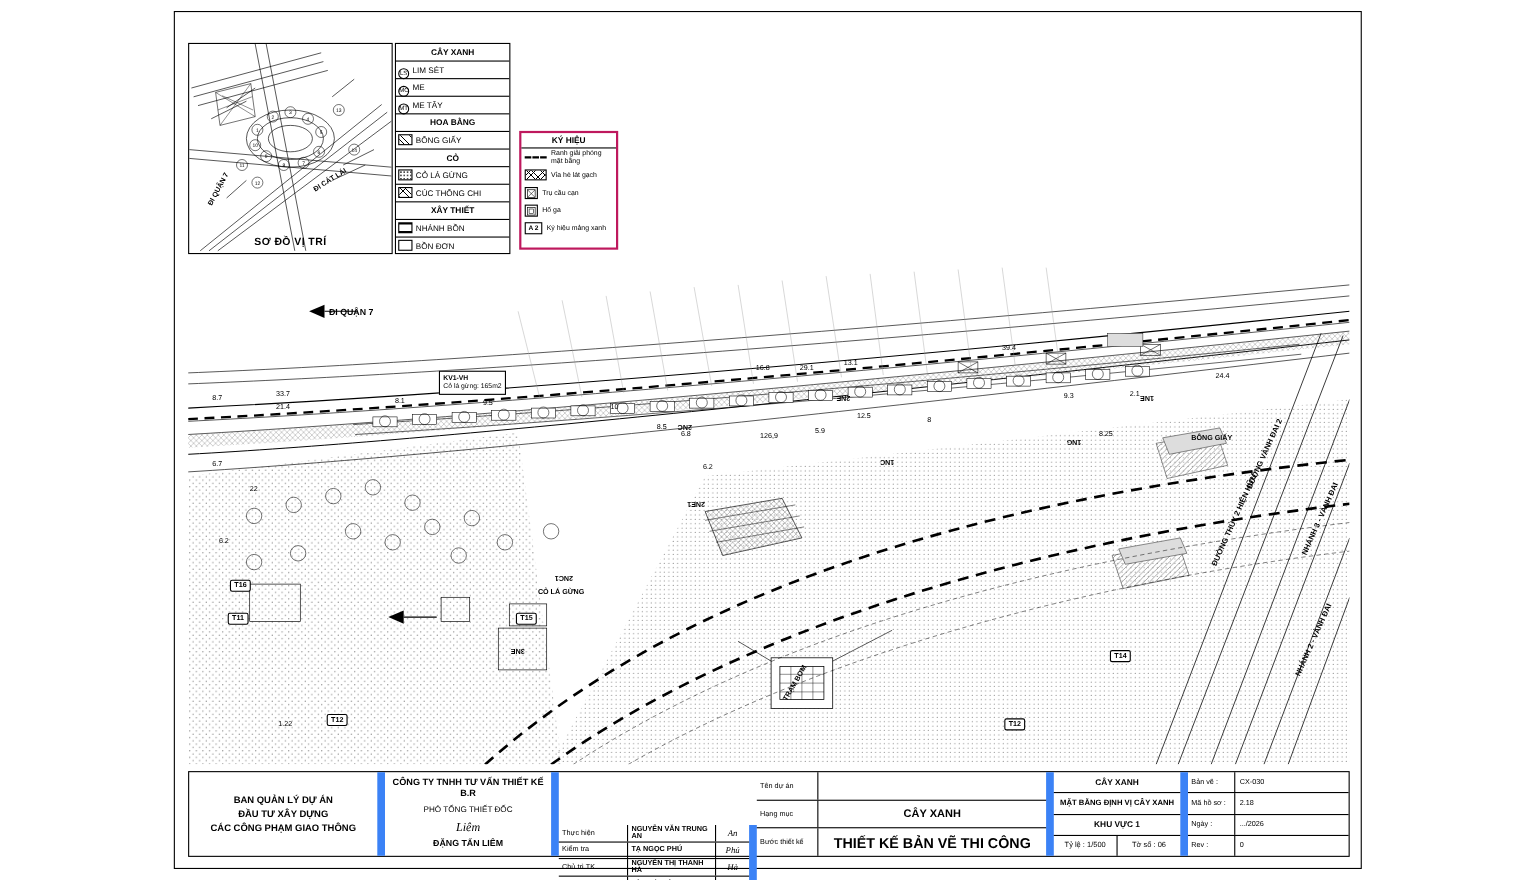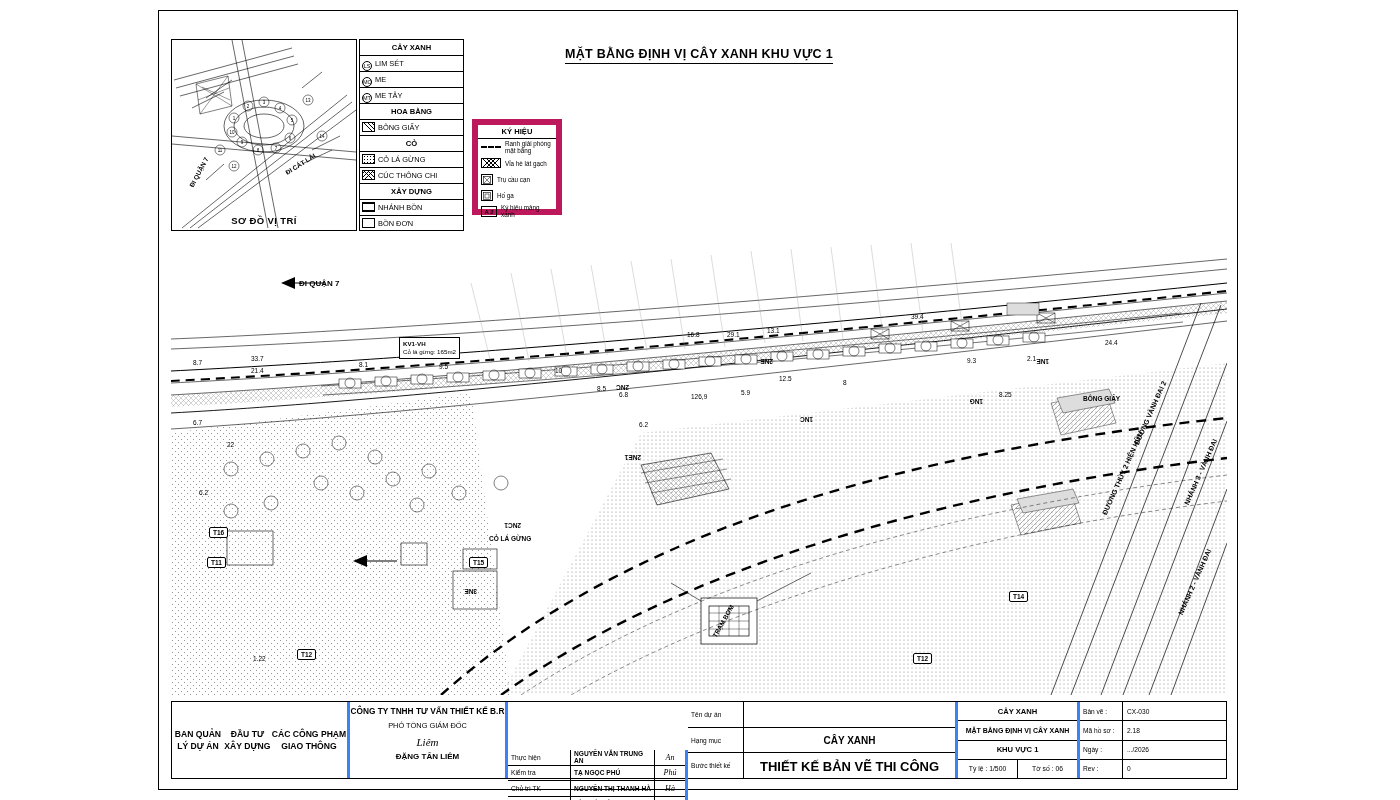--- a/index.html
+++ b/index.html
@@ -11,40 +11,40 @@
   #loctitle{position:absolute;left:0;bottom:4px;width:100%;text-align:center;font-size:9.5px;font-weight:bold;letter-spacing:.4px;}
   #legendtbl{left:200px;top:28px;width:105px;height:192px;border:1px solid #000;}
   #legendtbl .r{border-bottom:1px solid #000;height:16px;line-height:16px;font-size:7.4px;padding-left:2px;box-sizing:border-box;position:relative;}
   #legendtbl .hd{font-weight:bold;text-align:center;padding-left:0;font-size:7.6px;}
   #legendtbl .r:last-child{border-bottom:none;}
   .lg-ico{display:inline-block;width:13px;height:10px;vertical-align:-2px;margin-right:3px;border:.8px solid #000;box-sizing:border-box;font-size:5.5px;line-height:9px;text-align:center;}
   .lg-cir{border-radius:50%;width:10px;height:10px;}
   .hatch-dot{background-image:radial-gradient(#000 .5px,transparent .6px);background-size:3px 3px;}
   .hatch-diag{background-image:repeating-linear-gradient(45deg,#000 0 .5px,transparent .5px 3px);}
   .hatch-cross{background-image:repeating-linear-gradient(45deg,#000 0 .4px,transparent .4px 3px),repeating-linear-gradient(-45deg,#000 0 .4px,transparent .4px 3px);}
-  #kyhieu{left:313px;top:108px;width:90px;height:96px;border:6px solid #be185d;}
+  #kyhieu{left:313px;top:108px;width:90px;height:108px;border:2px solid #be185d;}
   #kyhieu .kh-t{text-align:center;font-size:7.6px;font-weight:bold;border-bottom:1px solid #000;height:13px;line-height:13px;}
   #kyhieu .kh-r{display:flex;align-items:center;height:16px;padding:0 3px;font-size:6.3px;gap:4px;}
   .kh-sym{width:20px;height:10px;flex:0 0 20px;border:.7px solid #000;box-sizing:border-box;}
   .kh-dash{border:none;border-top:2px dashed #000;height:0;}
   #maintitle{position:absolute;left:330px;top:36px;width:420px;text-align:center;font-size:12.5px;font-weight:bold;letter-spacing:.3px;}
   #maintitle .ul{border-bottom:1.4px solid #000;padding-bottom:2px;}
   
   #drawing{position:absolute;left:12px;top:232px;width:1056px;height:452px;overflow:hidden;}
   #drawing svg{position:absolute;left:0;top:0;}
   .lbl{position:absolute;font-size:6.5px;font-family:"Liberation Sans",sans-serif;white-space:nowrap;}
   .lbl.b{font-weight:bold;}
   .rotn{transform-origin:left top;}
   .box-note{position:absolute;border:1px solid #000;background:#fff;font-size:6.2px;padding:2px 3px;line-height:1.25;}
   .hexlbl{position:absolute;border:1px solid #000;background:#fff;font-size:6.5px;font-weight:bold;padding:1px 3px;border-radius:2px;}
   
   #titleblock{position:absolute;left:12px;top:690px;width:1056px;height:78px;border:1px solid #000;display:flex;box-sizing:border-box;}
-  #titleblock>div{border-right:3px solid #3b82f6;box-sizing:border-box;height:100%;}
+  #titleblock>div{border-right:7px solid #3b82f6;box-sizing:border-box;height:100%;}
   #titleblock>div:last-child{border-right:none;}
-  #tb-owner{width:178px;display:flex;flex-direction:row;align-items:center;justify-content:center;text-align:center;font-size:8.6px;font-weight:bold;line-height:1.45;}
+  #tb-owner{width:178px;display:flex;flex-direction:column;align-items:center;justify-content:center;text-align:center;font-size:8.6px;font-weight:bold;line-height:1.45;}
   #tb-company{width:158px;text-align:center;font-size:8.2px;padding-top:4px;box-sizing:border-box;}
   #tb-company .c1{font-weight:bold;font-size:8.3px;}
   #tb-company .c2{font-size:7.4px;margin-top:5px;}
   #tb-company .sig{font-size:11px;font-style:italic;margin-top:6px;font-family:"Liberation Serif",serif;}
   #tb-company .c3{font-weight:bold;font-size:8px;margin-top:4px;}
   #tb-people{width:180px;margin-top:48px;}
   #tb-people .pr{display:flex;height:15.5px;border-bottom:1px solid #000;font-size:6.6px;align-items:center;box-sizing:border-box;}
   #tb-people .pr:last-child{border-bottom:none;}
   #tb-people .pk{width:62px;padding-left:3px;box-sizing:border-box;}
   #tb-people .pv{flex:1;font-weight:bold;padding-left:3px;border-left:1px solid #000;box-sizing:border-box;height:100%;display:flex;align-items:center;}
@@ -144,21 +144,21 @@
     <div class="r">
       <span class="lg-ico hatch-diag"></span><span>BÔNG GIẤY</span>
     </div>
     <div class="r hd">CỎ</div>
     <div class="r">
       <span class="lg-ico hatch-dot"></span><span>CỎ LÁ GỪNG</span>
     </div>
     <div class="r">
       <span class="lg-ico hatch-cross"></span><span>CÚC THÔNG CHI</span>
     </div>
-    <div class="r hd">XÂY DỰNG</div>
+    <div class="r hd">XÂY THIẾT</div>
     <div class="r">
       <span class="lg-ico" style="background:linear-gradient(#fff,#fff) padding-box;border-top:2px solid #000;border-bottom:2px solid #000;"></span><span>NHÁNH BỒN</span>
     </div>
     <div class="r">
       <span class="lg-ico"></span><span>BỒN ĐƠN</span>
     </div>
   </div>
 
   <div id="kyhieu" class="bdr">
     <div class="kh-t">KÝ HIỆU</div>
@@ -187,23 +187,20 @@
           </svg>
       </span>
       <span>Hố ga</span>
     </div>
     <div class="kh-r">
       <span class="kh-sym" style="width:16px;flex:0 0 16px;height:11px;font-size:6px;text-align:center;line-height:10px;font-weight:bold;">A 2</span>
       <span>Ký hiệu mảng xanh</span>
     </div>
   </div>
 
-  <div id="maintitle">
-    <span class="ul">MẶT BẰNG ĐỊNH VỊ CÂY XANH KHU VỰC 1</span>
-  </div>
 
   <div id="drawing">
     <svg width="1056" height="452" viewBox="0 0 1056 452">
       <defs>
         <pattern id="pdot" width="4" height="4" patternUnits="userSpaceOnUse">
           <circle cx="1" cy="1" r=".5" fill="#555"></circle>
         </pattern>
         <pattern id="pcross" width="5" height="5" patternUnits="userSpaceOnUse">
           <path d="M0 0 L5 5 M5 0 L0 5" stroke="#777" stroke-width=".4"></path>
         </pattern>
@@ -448,21 +445,21 @@
   <div id="titleblock">
 
     <div id="tb-owner">
       <div>BAN QUẢN LÝ DỰ ÁN</div>
       <div>ĐẦU TƯ XÂY DỰNG</div>
       <div>CÁC CÔNG PHẠM GIAO THÔNG</div>
     </div>
 
     <div id="tb-company">
       <div class="c1">CÔNG TY TNHH TƯ VẤN THIẾT KẾ B.R</div>
-      <div class="c2">PHÓ TỔNG GIÁM ĐỐC</div>
+      <div class="c2">PHÓ TỔNG THIẾT ĐỐC</div>
       <div class="sig">Liêm</div>
       <div class="c3">ĐẶNG TẤN LIÊM</div>
     </div>
 
     <div id="tb-people">
       <div class="pr">
         <div class="pk">Thực hiện</div>
         <div class="pv">NGUYỄN VĂN TRUNG AN</div>
         <div class="psig">An</div>
       </div>

